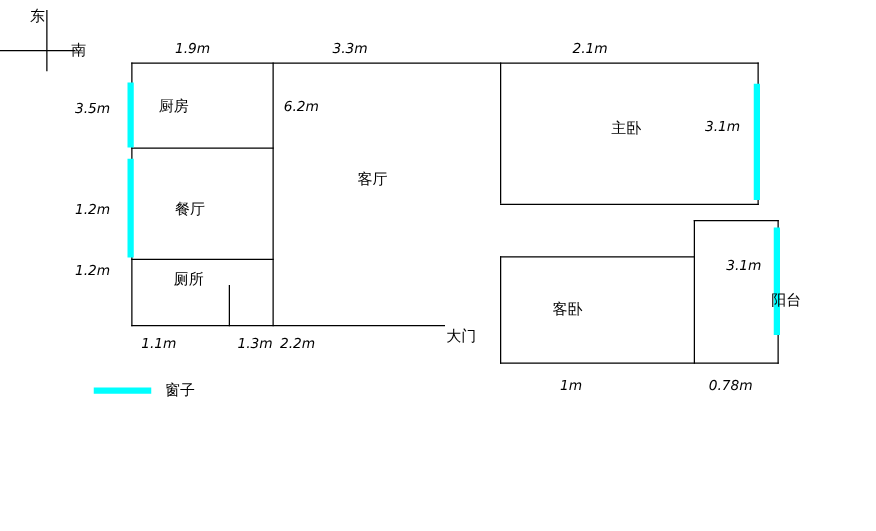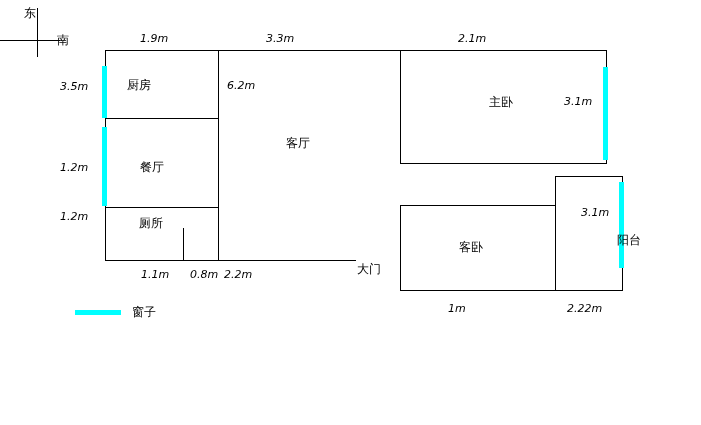--- a/index.html
+++ b/index.html
@@ -54,28 +54,28 @@
   <span class="lbl dim" style="left:60px;top:161px">1.2m</span>
   <span class="lbl dim" style="left:60px;top:210px">1.2m</span>
 
   <span class="lbl" style="left:127px;top:78px">厨房</span>
   <span class="lbl dim" style="left:227px;top:79px">6.2m</span>
   <span class="lbl" style="left:140px;top:160px">餐厅</span>
   <span class="lbl" style="left:139px;top:216px">厕所</span>
   <span class="lbl" style="left:286px;top:136px">客厅</span>
   <span class="lbl" style="left:489px;top:95px">主卧</span>
   <span class="lbl dim" style="left:564px;top:95px">3.1m</span>
-  <span class="lbl" style="left:459px;top:240px">客卧</span>
+  <span class="lbl" style="left:442px;top:240px">客卧</span>
   <span class="lbl dim" style="left:581px;top:206px">3.1m</span>
   <span class="lbl" style="left:617px;top:233px">阳台</span>
 
   <span class="lbl" style="left:357px;top:262px">大门</span>
 
-  <span class="lbl dim" style="left:141px;top:268px">1.1m</span>
-  <span class="lbl dim" style="left:190px;top:268px">0.8m</span>
+  <span class="lbl dim" style="left:113px;top:268px">1.1m</span>
+  <span class="lbl dim" style="left:190px;top:268px">1.3m</span>
   <span class="lbl dim" style="left:224px;top:268px">2.2m</span>
   <span class="lbl dim" style="left:448px;top:302px">1m</span>
-  <span class="lbl dim" style="left:567px;top:302px">2.22m</span>
+  <span class="lbl dim" style="left:567px;top:302px">0.78m</span>
 
   <div class="window" style="left: 75px; top: 310px; width: 46px; height: 5px; background: rgb(0, 255, 255);"></div>
   <span class="lbl" style="left:132px;top:305px">窗子</span>
 
 </div>
 
 </body></html>

